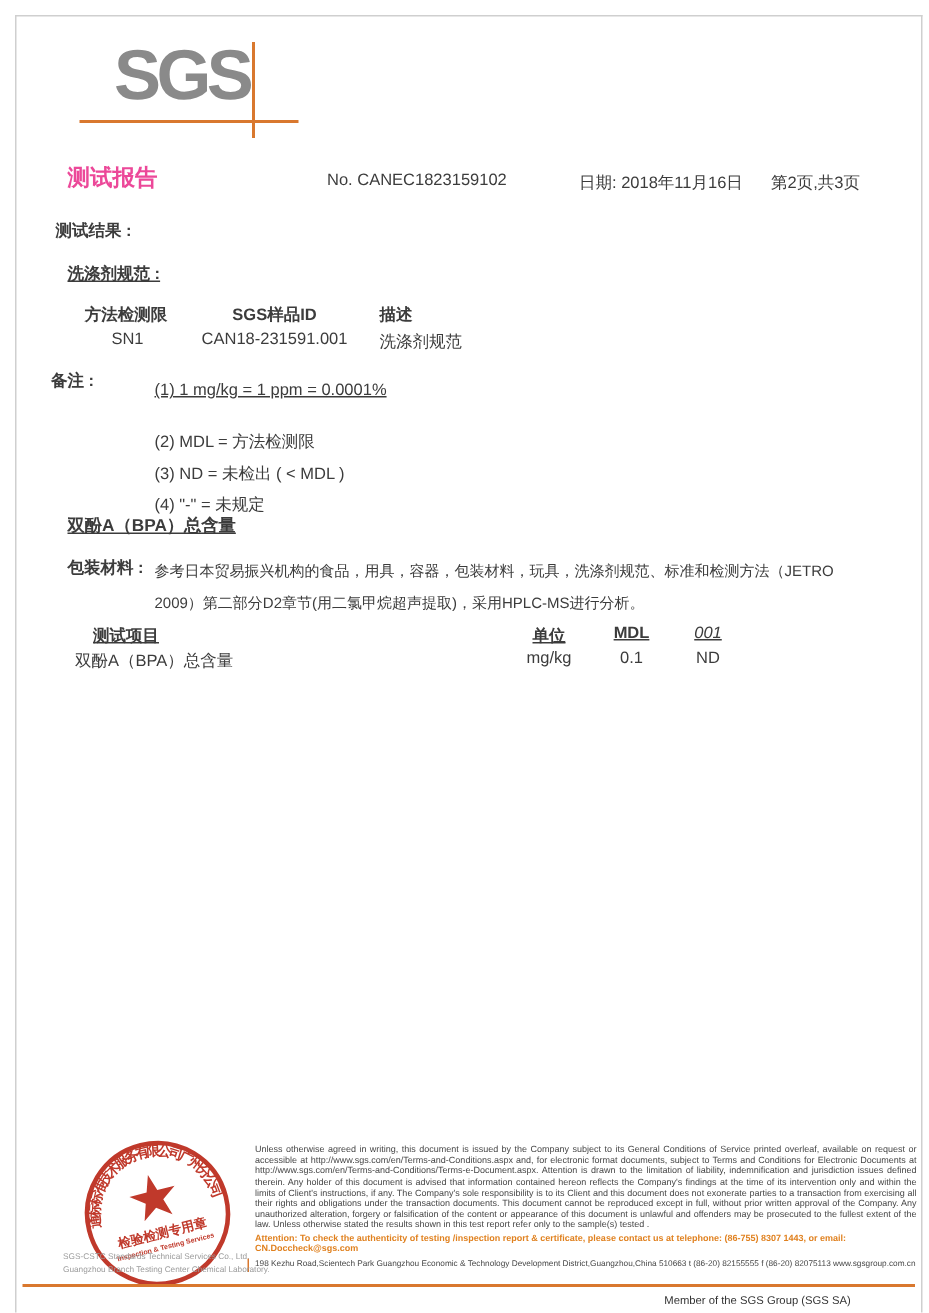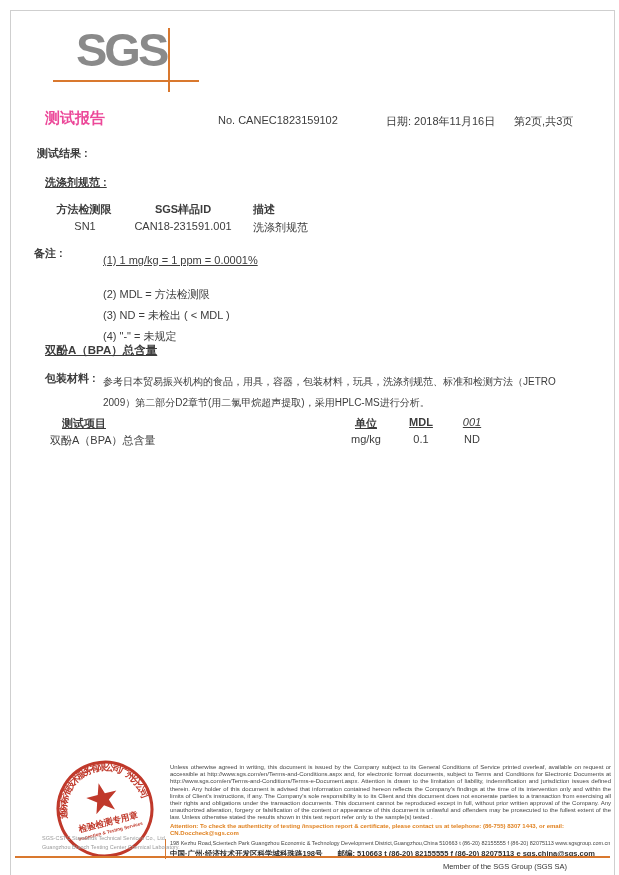--- a/index.html
+++ b/index.html
@@ -92,18 +92,17 @@
 <div class="abs company-lines">
   <div>SGS-CSTC Standards Technical Services Co., Ltd.</div>
   <div>Guangzhou Branch Testing Center Chemical Laboratory.</div>
 </div>
 
 <div class="abs legal-block">
   <p class="legal">Unless otherwise agreed in writing, this document is issued by the Company subject to its General Conditions of Service printed overleaf, available on request or accessible at http://www.sgs.com/en/Terms-and-Conditions.aspx and, for electronic format documents, subject to Terms and Conditions for Electronic Documents at http://www.sgs.com/en/Terms-and-Conditions/Terms-e-Document.aspx. Attention is drawn to the limitation of liability, indemnification and jurisdiction issues defined therein. Any holder of this document is advised that information contained hereon reflects the Company's findings at the time of its intervention only and within the limits of Client's instructions, if any. The Company's sole responsibility is to its Client and this document does not exonerate parties to a transaction from exercising all their rights and obligations under the transaction documents. This document cannot be reproduced except in full, without prior written approval of the Company. Any unauthorized alteration, forgery or falsification of the content or appearance of this document is unlawful and offenders may be prosecuted to the fullest extent of the law. Unless otherwise stated the results shown in this test report refer only to the sample(s) tested .</p>
   <p class="attention">Attention: To check the authenticity of testing /inspection report &amp; certificate, please contact us at telephone: (86-755) 8307 1443, or email: CN.Doccheck@sgs.com</p>
   <div class="addr-block">
     <div class="addr-en">198 Kezhu Road,Scientech Park Guangzhou Economic &amp; Technology Development District,Guangzhou,China 510663   t (86-20) 82155555   f (86-20) 82075113   www.sgsgroup.com.cn</div>
-    <div class="addr-cn">中国·广州·经济技术开发区科学城科珠路198号　　邮编: 510663   t (86-20) 82155555  f (86-20) 82075113  e sgs.china@sgs.com</div>
   </div>
 </div>
 
 <div class="abs footer-line"></div>
 <div class="abs member">Member of the SGS Group (SGS SA)</div>
 
 </body></html>

